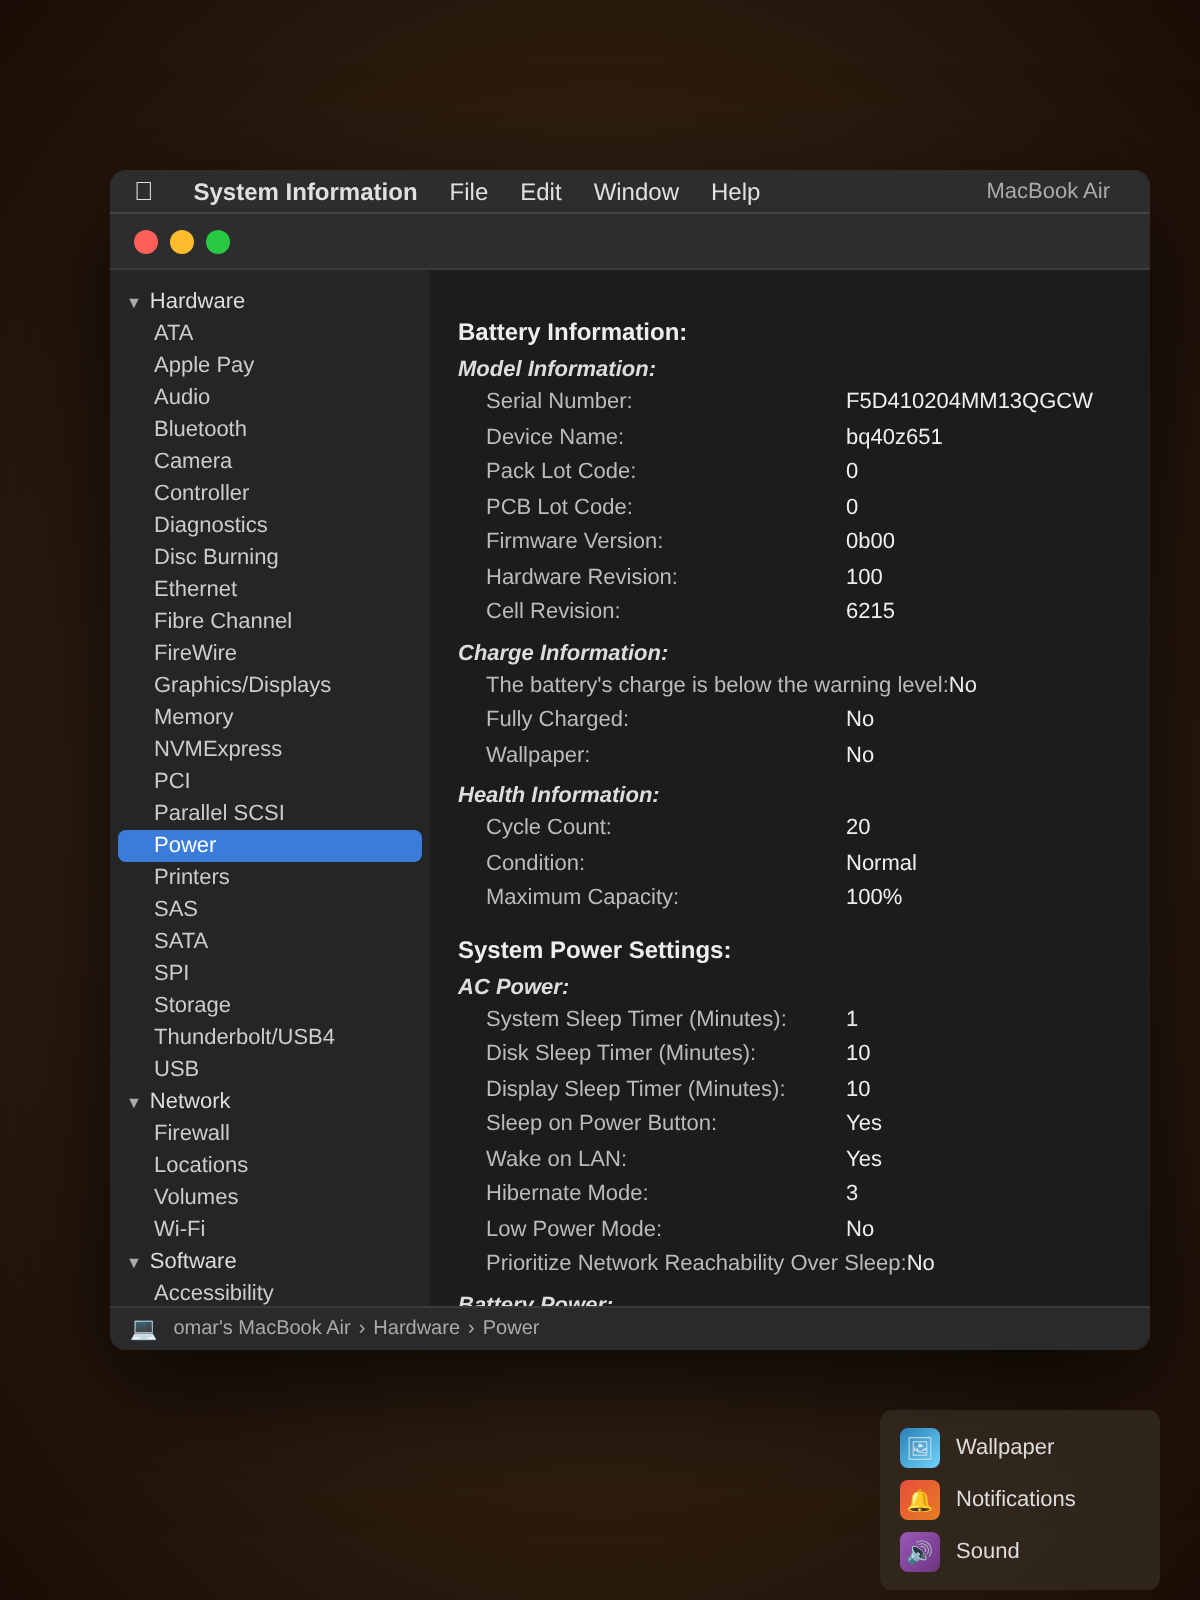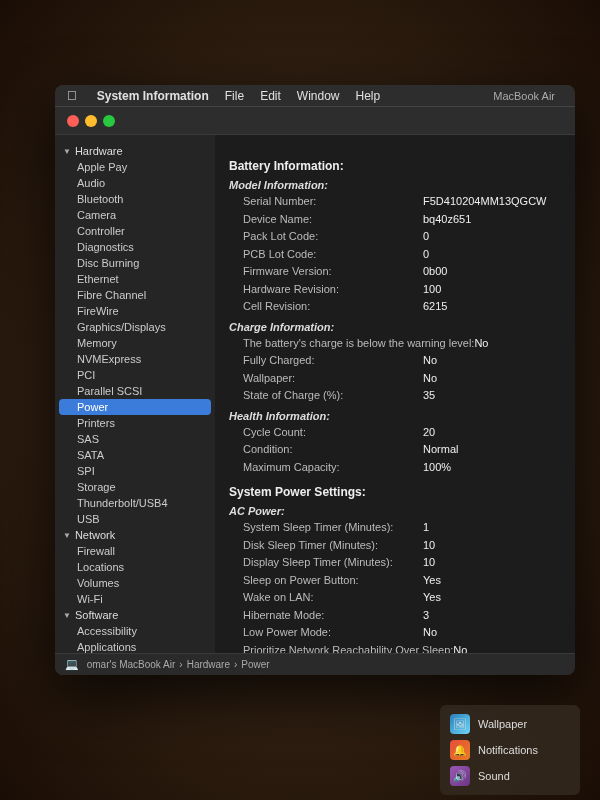--- a/index.html
+++ b/index.html
@@ -278,20 +278,21 @@
   </div>
 
   <div class="main-content">
 
     <div class="sidebar">
 
       <div class="sidebar-section-header">
         <span class="chevron">▼</span>
         <span>Hardware</span>
       </div>
+      <div class="sidebar-item">ATA</div>
       <div class="sidebar-item">Apple Pay</div>
       <div class="sidebar-item">Audio</div>
       <div class="sidebar-item">Bluetooth</div>
       <div class="sidebar-item">Camera</div>
       <div class="sidebar-item">Controller</div>
       <div class="sidebar-item">Diagnostics</div>
       <div class="sidebar-item">Disc Burning</div>
       <div class="sidebar-item">Ethernet</div>
       <div class="sidebar-item">Fibre Channel</div>
       <div class="sidebar-item">FireWire</div>
@@ -368,24 +369,20 @@
         <span class="info-value">No</span>
       </div>
       <div class="info-row indented">
         <span class="info-label">Fully Charged:</span>
         <span class="info-value">No</span>
       </div>
       <div class="info-row indented">
         <span class="info-label">Wallpaper:</span>
         <span class="info-value">No</span>
       </div>
-      <div class="info-row indented">
-        <span class="info-label">State of Charge (%):</span>
-        <span class="info-value">35</span>
-      </div>
 
       <div class="subsection-title">Health Information:</div>
       <div class="info-row indented">
         <span class="info-label">Cycle Count:</span>
         <span class="info-value">20</span>
       </div>
       <div class="info-row indented">
         <span class="info-label">Condition:</span>
         <span class="info-value">Normal</span>
       </div>

